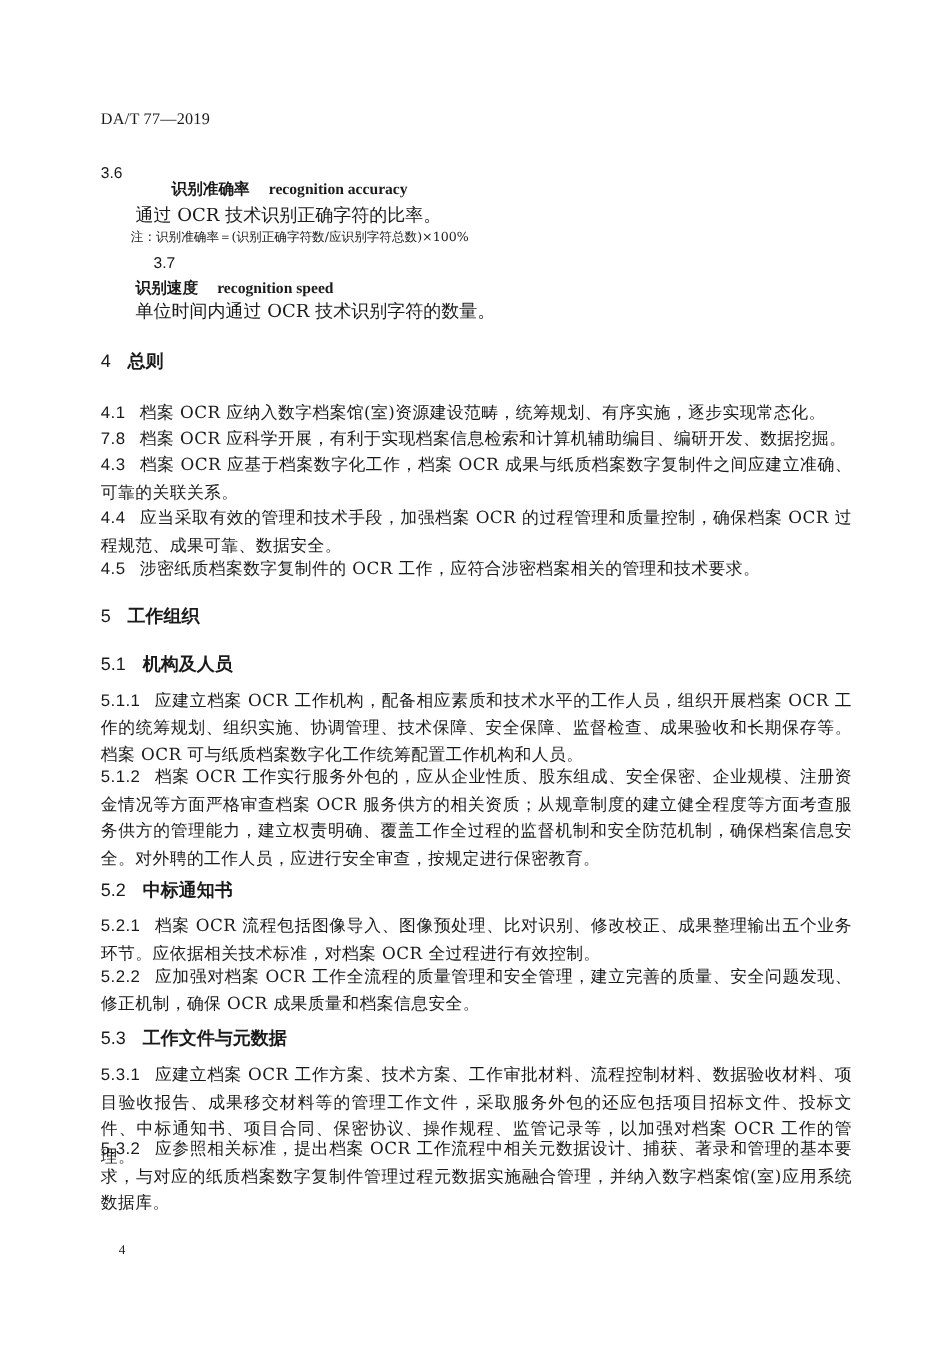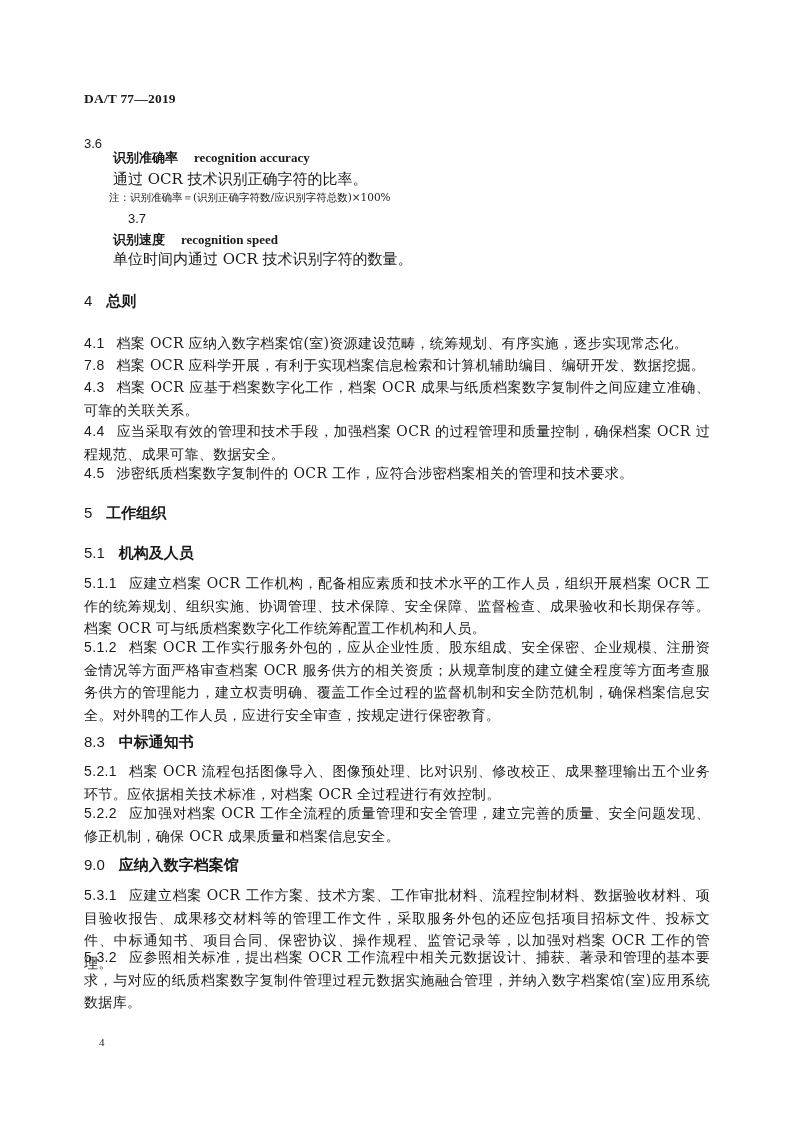--- a/index.html
+++ b/index.html
@@ -3,21 +3,21 @@
   <meta charset="utf-8">
   <style>
     html, body { margin: 0; padding: 0; background: #ffffff; }
     body {
       width: 793px; height: 1122px; position: relative; overflow: hidden;
       font-family: "DejaVu Serif", "Liberation Serif", serif;
       color: #1a1a1a;
     }
     .page-header {
       position: absolute; left: 84px; top: 91px;
-      font-family: "Liberation Serif", serif; font-weight: bold; font-size: 13.5px;
+      font-family: "Liberation Serif", serif; font-weight: normal; font-size: 13.5px;
       letter-spacing: 0.2px;
     }
     .abs { position: absolute; left: 84px; }
     .term-num { font-family: "Liberation Sans", sans-serif; font-size: 13px; }
     .term-name { left: 113px; font-size: 13px; font-weight: bold; font-family: "DejaVu Sans", sans-serif; }
     .term-name .en { font-family: "Liberation Serif", serif; font-weight: bold; margin-left: 16px; font-size: 13px; }
     .term-def { left: 113px; font-size: 15px; }
     .term-note { left: 109px; font-size: 10.5px; }
     .sec-head { font-family: "DejaVu Sans", sans-serif; font-size: 15px; font-weight: bold; }
     .sec-head .num { font-family: "Liberation Sans", sans-serif; font-weight: normal; margin-right: 14px; }
@@ -28,21 +28,21 @@
     }
     .para .num { font-family: "Liberation Sans", sans-serif; margin-right: 12px; }
     .page-num { position: absolute; left: 99px; top: 1036px; font-size: 11px; font-family: "Liberation Serif", serif; }
   </style>
 </head>
 <body>
 
 <div class="page-header">DA/T 77—2019</div>
 
 <div class="abs term-num" style="top:136px;">3.6</div>
-<div class="abs term-name" style="top:149px;">
+<div class="abs term-name" style="top:149px;margin-left:30px;">
   <span>识别准确率</span><span class="en">recognition accuracy</span>
 </div>
 <div class="abs term-def" style="top:170px;">通过 OCR 技术识别正确字符的比率。</div>
 <div class="abs term-note" style="top:191px;">注：识别准确率＝(识别正确字符数/应识别字符总数)×100%</div>
 
 <div class="abs term-num" style="top:211px;margin-left:44px;">3.7</div>
 <div class="abs term-name" style="top:231px;">
   <span>识别速度</span><span class="en">recognition speed</span>
 </div>
 <div class="abs term-def" style="top:250px;">单位时间内通过 OCR 技术识别字符的数量。</div>
@@ -61,24 +61,24 @@
   <span class="num">5</span><span>工作组织</span>
 </div>
 
 <div class="abs sec-head" style="top:544px;">
   <span class="num">5.1</span><span>机构及人员</span>
 </div>
 <div class="para" style="top:572px;"><span class="num">5.1.1</span><span>应建立档案 OCR 工作机构，配备相应素质和技术水平的工作人员，组织开展档案 OCR 工作的统筹规划、组织实施、协调管理、技术保障、安全保障、监督检查、成果验收和长期保存等。档案 OCR 可与纸质档案数字化工作统筹配置工作机构和人员。</span></div>
 <div class="para" style="top:636px;"><span class="num">5.1.2</span><span>档案 OCR 工作实行服务外包的，应从企业性质、股东组成、安全保密、企业规模、注册资金情况等方面严格审查档案 OCR 服务供方的相关资质；从规章制度的建立健全程度等方面考查服务供方的管理能力，建立权责明确、覆盖工作全过程的监督机制和安全防范机制，确保档案信息安全。对外聘的工作人员，应进行安全审查，按规定进行保密教育。</span></div>
 
 <div class="abs sec-head" style="top:733px;">
-  <span class="num">8.3</span><span>中标通知书</span>
+  <span class="num">5.2</span><span>中标通知书</span>
 </div>
 <div class="para" style="top:760px;"><span class="num">5.2.1</span><span>档案 OCR 流程包括图像导入、图像预处理、比对识别、修改校正、成果整理输出五个业务环节。应依据相关技术标准，对档案 OCR 全过程进行有效控制。</span></div>
 <div class="para" style="top:802px;"><span class="num">5.2.2</span><span>应加强对档案 OCR 工作全流程的质量管理和安全管理，建立完善的质量、安全问题发现、修正机制，确保 OCR 成果质量和档案信息安全。</span></div>
 
 <div class="abs sec-head" style="top:856px;">
-  <span class="num">9.0</span><span>应纳入数字档案馆</span>
+  <span class="num">5.3</span><span>工作文件与元数据</span>
 </div>
 <div class="para" style="top:884px;"><span class="num">5.3.1</span><span>应建立档案 OCR 工作方案、技术方案、工作审批材料、流程控制材料、数据验收材料、项目验收报告、成果移交材料等的管理工作文件，采取服务外包的还应包括项目招标文件、投标文件、中标通知书、项目合同、保密协议、操作规程、监管记录等，以加强对档案 OCR 工作的管理。</span></div>
 <div class="para" style="top:946px;"><span class="num">5.3.2</span><span>应参照相关标准，提出档案 OCR 工作流程中相关元数据设计、捕获、著录和管理的基本要求，与对应的纸质档案数字复制件管理过程元数据实施融合管理，并纳入数字档案馆(室)应用系统数据库。</span></div>
 
 <div class="page-num">4</div>
 
 </body></html>

